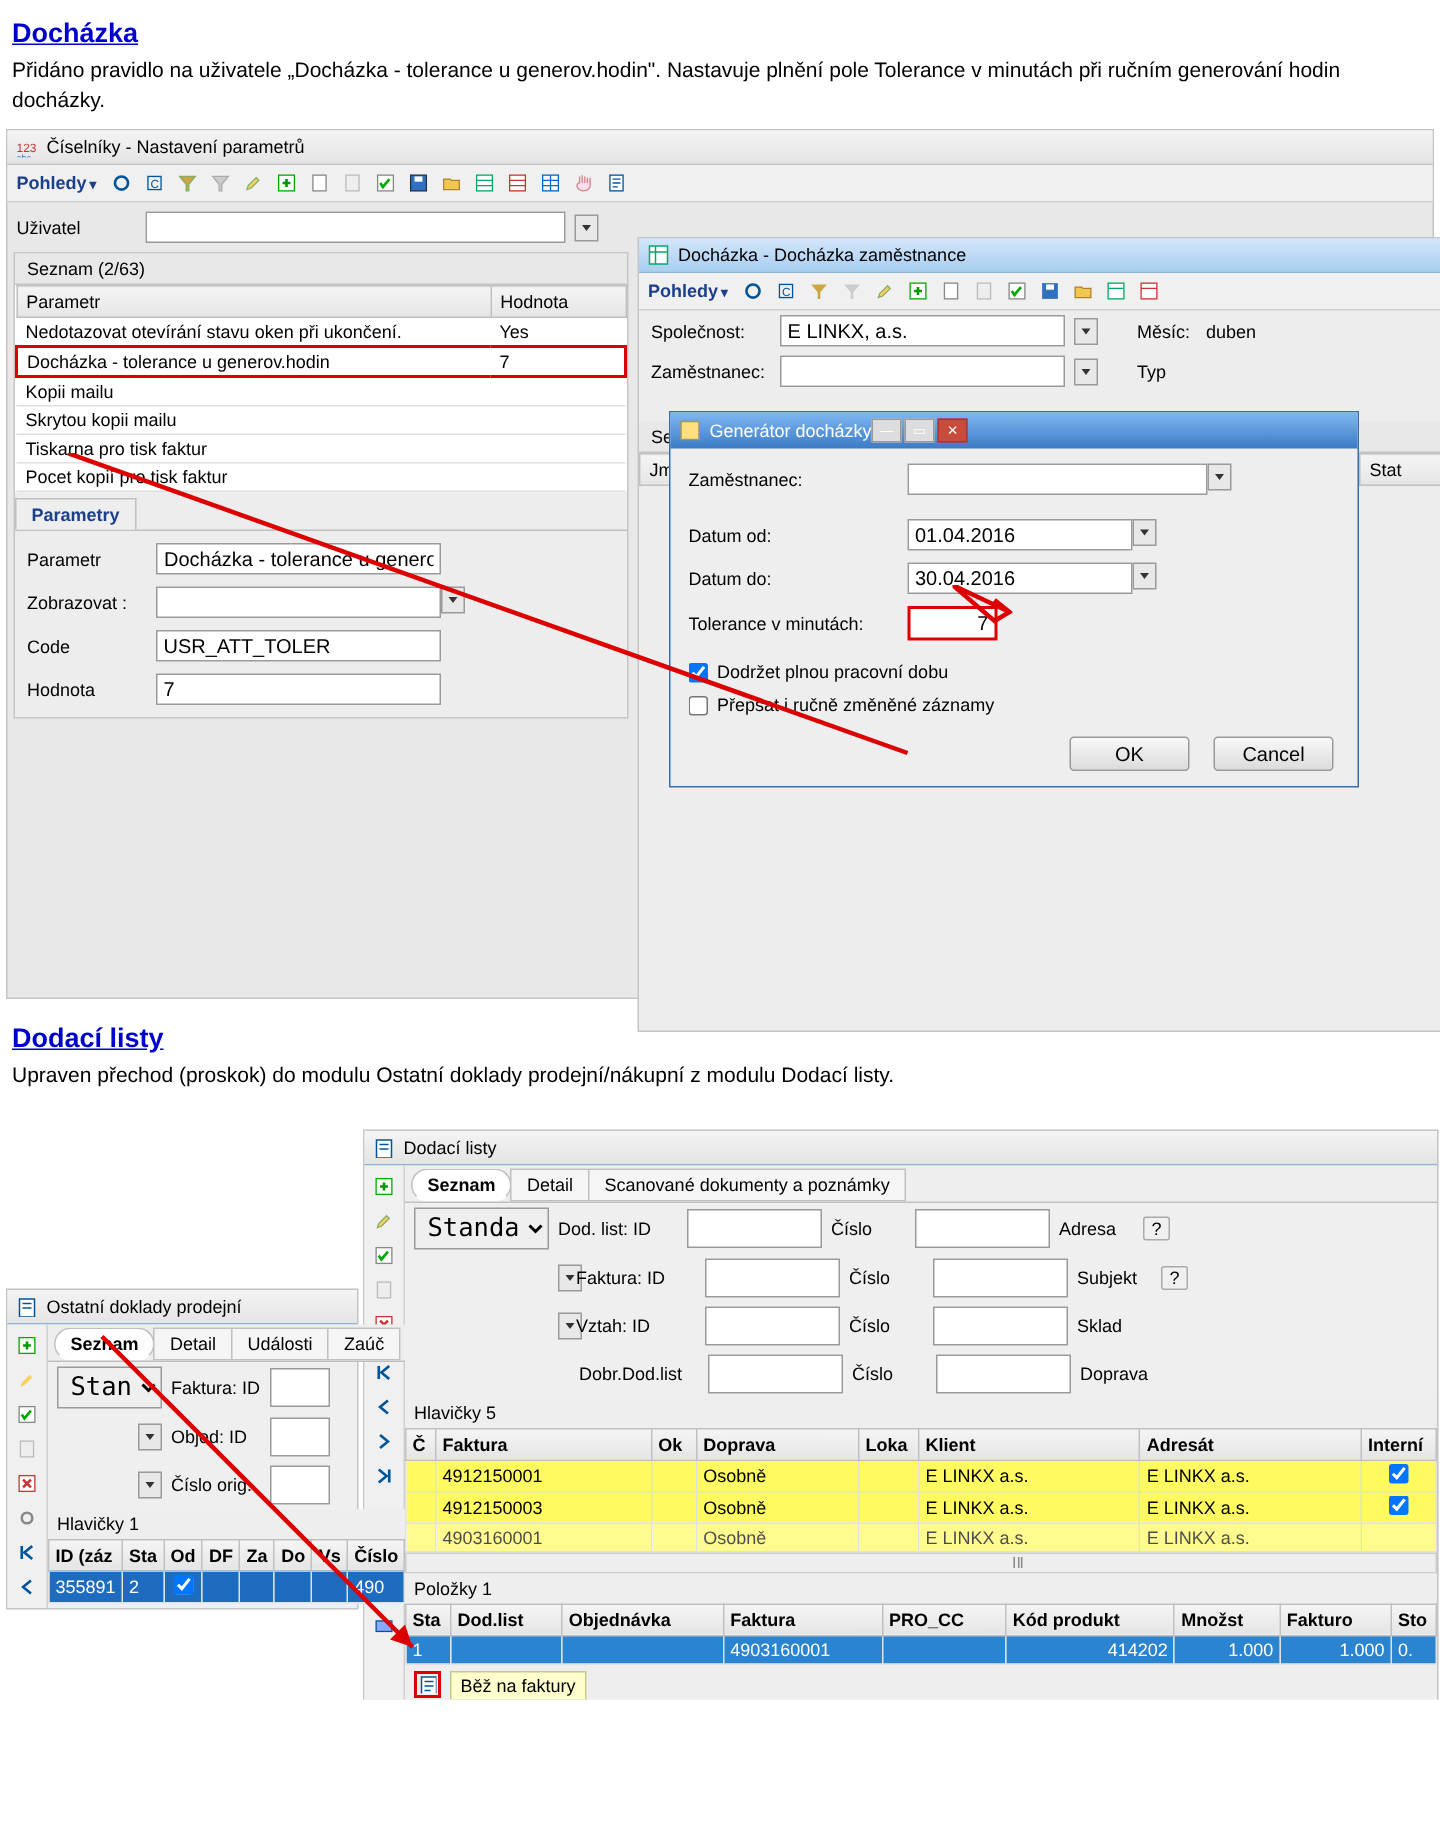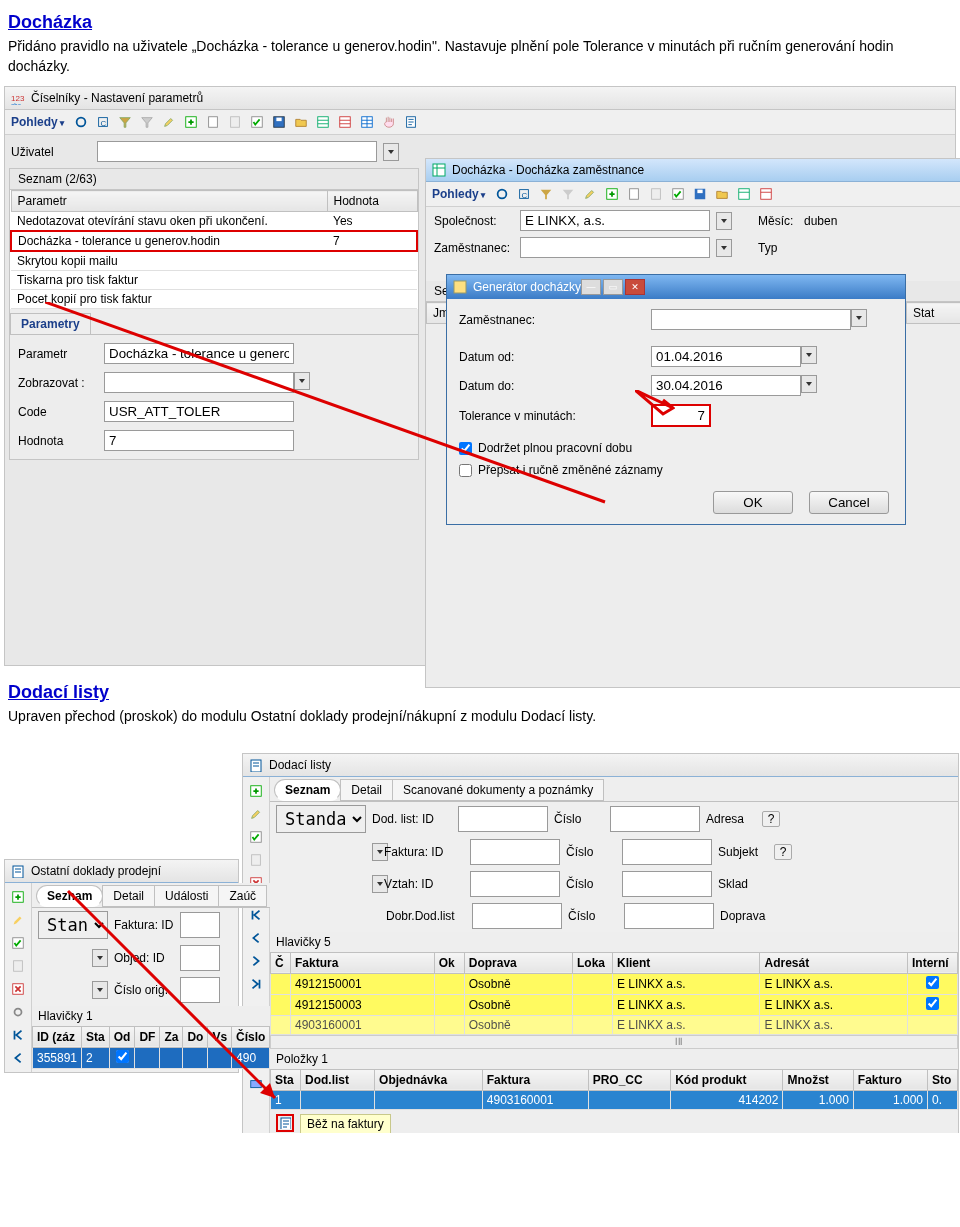--- a/index.html
+++ b/index.html
@@ -40,21 +40,21 @@
   .subwin-title { background: linear-gradient(#d3e6fb,#a8cef0); padding: 4px 6px; display: flex; align-items: center; gap: 6px; border-bottom: 1px solid #8bb1d6; }
   .fld-row { display: flex; align-items: center; gap: 6px; padding: 3px 8px; }
   .fld-row label { width: 80px; }
   .fld-row input { flex: 1; border: 1px solid #9a9a9a; padding: 2px 4px; }
   .blue-win { position: absolute; left: 20px; top: 115px; width: 460px; background: #eee; border: 1px solid #3a6ea5; }
   .blue-win .blue-title { background: linear-gradient(#7fb7f1,#3b7bc6); color: #fff; padding: 4px 6px; display: flex; align-items: center; justify-content: flex-start; }
   .win-ctrl { display: flex; gap: 2px; }
   .win-ctrl span { width: 20px; height: 16px; background: #ddd; border: 1px solid #999; display: inline-flex; align-items: center; justify-content: center; font-size: 9px; }
   .win-ctrl .close { background: #c94b3b; color: #fff; border-color: #a33; }
   .dlg-body { padding: 10px 12px; display: grid; grid-template-columns: 140px 1fr; row-gap: 8px; column-gap: 6px; align-items: center; }
-  .dlg-body input { border: 1px solid #9a9a9a; padding: 2px 4px; width: 150px; margin-left: 46px; }
+  .dlg-body input { border: 1px solid #9a9a9a; padding: 2px 4px; width: 150px; }
   .dlg-body .redbox { border: 2px solid #d00; width: 60px; text-align: right; padding: 2px 4px; }
   .chk-row { display: flex; align-items: center; gap: 6px; padding: 4px 12px; }
   .dlg-btns { display: flex; gap: 16px; justify-content: flex-end; padding: 10px 16px; }
   .dlg-btns button { width: 80px; padding: 3px 0; background: linear-gradient(#f8f8f8,#dcdcdc); border: 1px solid #999; border-radius: 3px; }
 
   .second-shot { position: relative; margin-top: 20px; }
   .dd-win { border: 1px solid #c5c5c5; background: #efefef; }
   .dd-left { position: absolute; left: 4px; top: 106px; width: 235px; background: #efefef; border: 1px solid #c5c5c5; z-index: 10; }
   .sidebar-v { display: flex; flex-direction: column; gap: 3px; padding: 4px 3px; background: #f0f0f0; border-right: 1px solid #d0d0d0; }
   .sidebar-v .tb-btn { width: 20px; height: 20px; }
@@ -211,20 +211,24 @@
         </tr>
           </thead>
         <tbody>
           <tr>
               <td>Nedotazovat otevírání stavu oken při ukončení.</td>
               <td>Yes</td>
             </tr>
           <tr class="highlight">
               <td>Docházka - tolerance u generov.hodin</td>
               <td>7</td>
+            </tr>
+          <tr>
+              <td>Kopii mailu</td>
+              <td></td>
             </tr>
           <tr>
               <td>Skrytou kopii mailu</td>
               <td></td>
             </tr>
           <tr>
               <td>Tiskarna pro tisk faktur</td>
               <td></td>
             </tr>
           <tr>

